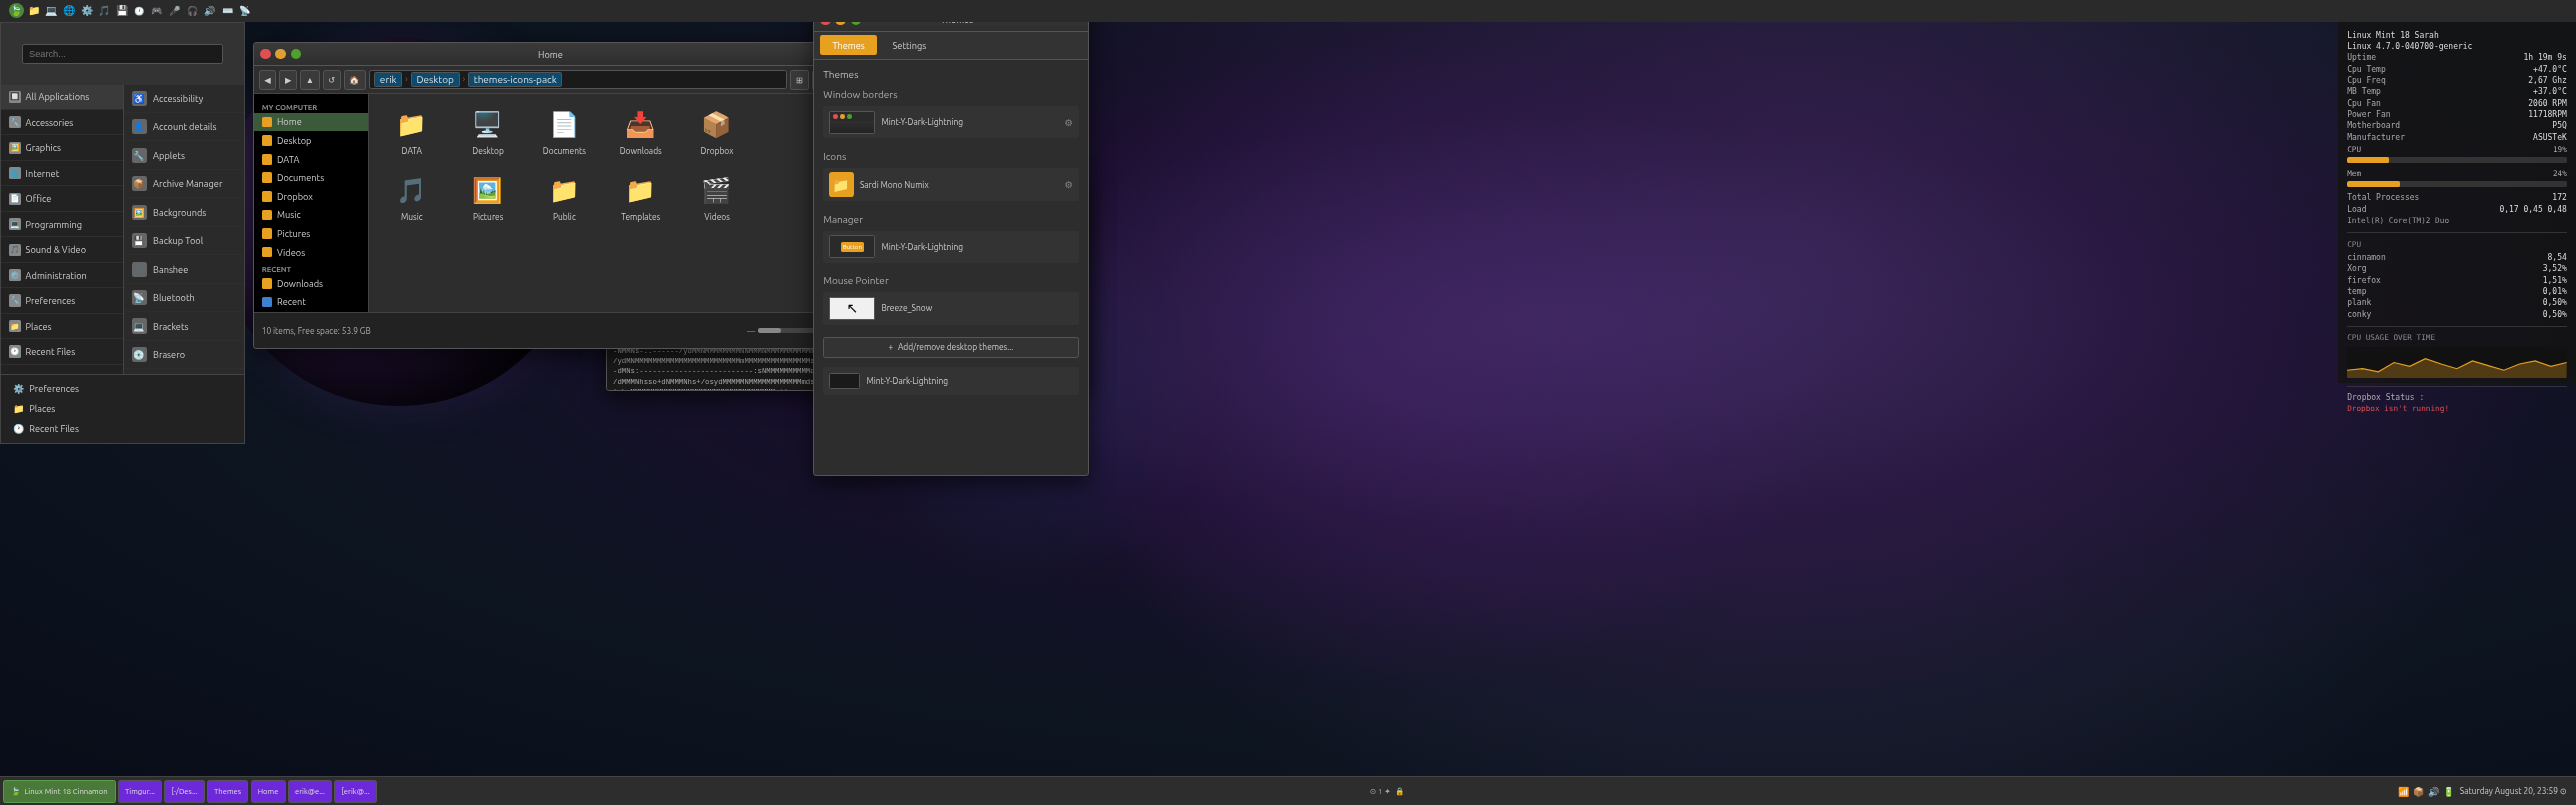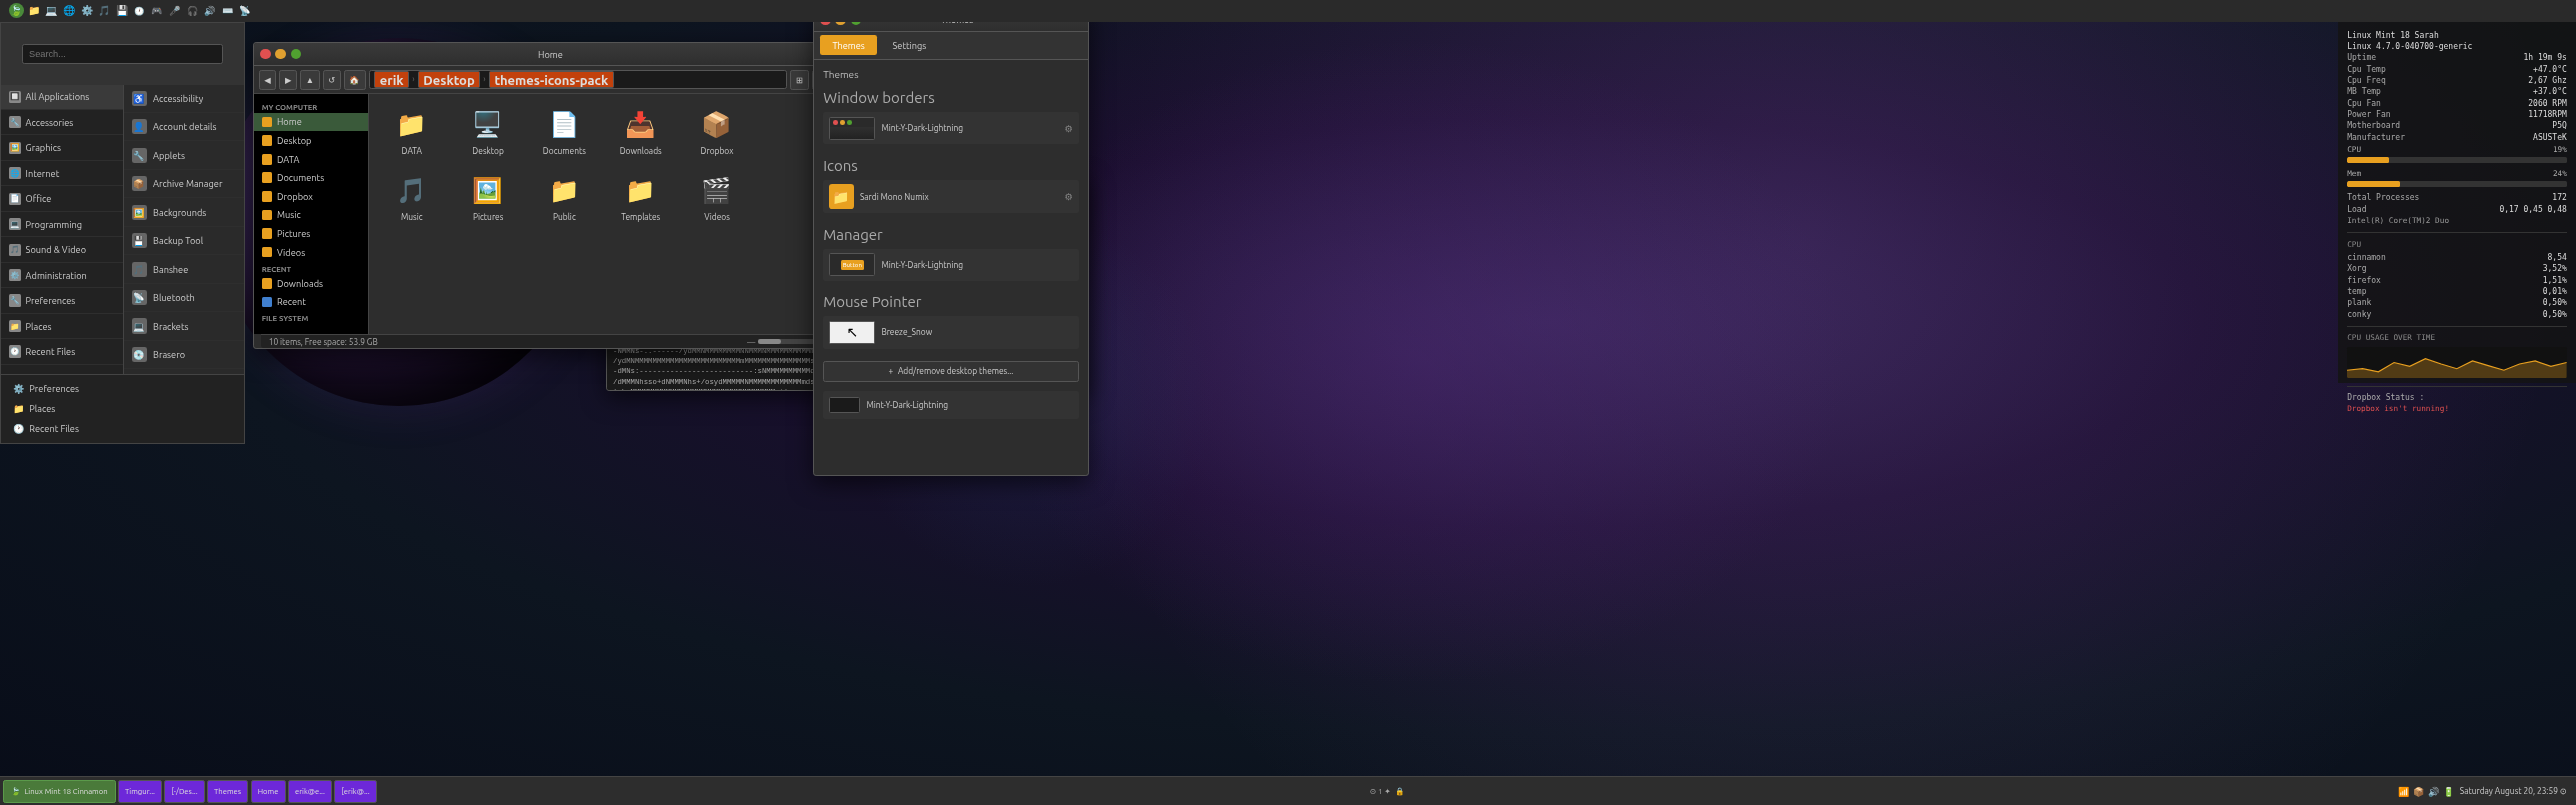--- a/index.html
+++ b/index.html
@@ -358,28 +358,27 @@
       border-radius: 2.3px;
       display: flex;
       align-items: center;
       padding: 0 4.6px;
       gap: 3.1px;
       font-size: 8.4px;
       color: #aaa;
     }
 
     .path-segment {
-      background: #c2410c;
+      background: #0c4a6e;
       border: 0.8px solid #555;
       padding: 0.8px 4.6px;
       border-radius: 1.5px;
-      font-size: 13px;
+      font-size: 10px;
       color: #ddd;
       cursor: pointer;
-      font-weight: bold;
     }
 
     #file-manager-content {
       display: flex;
       flex: 1;
       overflow: hidden;
     }
 
     #file-manager-sidebar {
       width: 115px;
@@ -452,31 +451,30 @@
       font-size: 24.5px;
     }
 
     .file-item .fi-label {
       color: #ccc;
       font-size: 8.4px;
       word-break: break-word;
     }
 
     #file-manager-statusbar {
-      height: 14px;
+      height: 36px;
       background: #222;
       border-top: 0.8px solid #444;
       display: flex;
       align-items: center;
       padding: 0 7.7px;
       font-size: 8.4px;
       color: #aaa;
       gap: 15.3px;
       border-radius: 0 0 3.1px 3.1px;
-      margin-left: 7px;
     }
 
     
     #themes-window {
       position: absolute;
       left: 813px;
       top: 7.7px;
       width: 276px;
       height: 468px;
       background: #2d2d2d;
@@ -519,21 +517,21 @@
       overflow-y: auto;
       padding: 9.2px;
     }
 
     .themes-section {
       margin-bottom: 12.3px;
     }
 
     .themes-section-title {
       color: #aaa;
-      font-size: 15px;
+      font-size: 10px;
       margin-bottom: 6.1px;
     }
 
     .theme-option {
       display: flex;
       align-items: center;
       justify-content: space-between;
       padding: 4.6px 6.1px;
       background: #333;
       border-radius: 2.3px;

